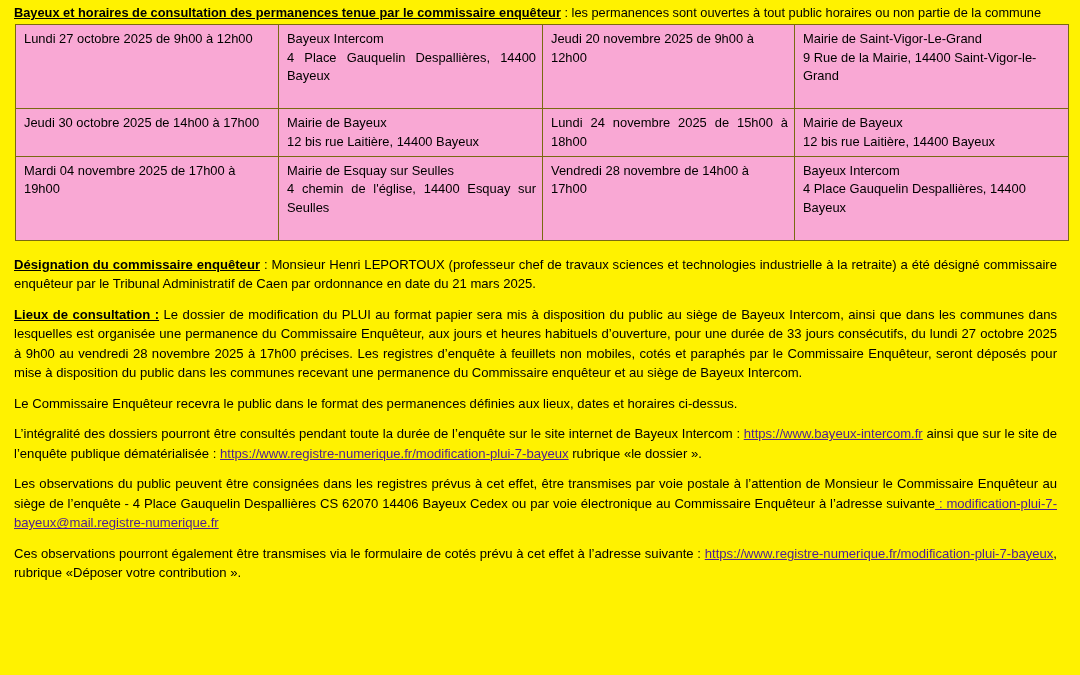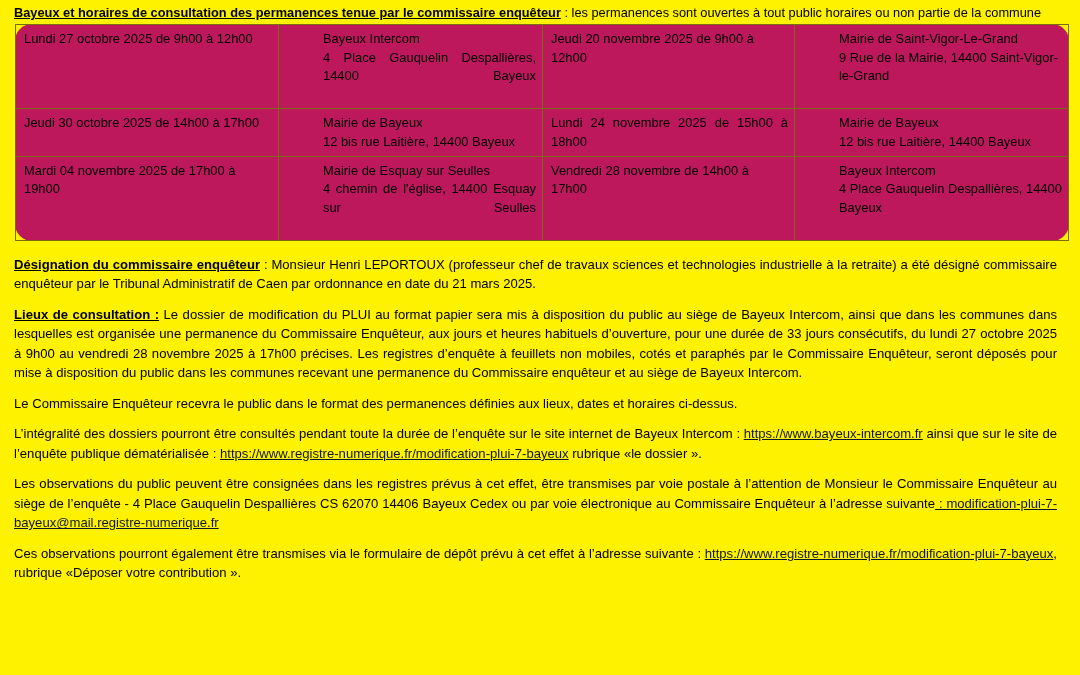--- a/index.html
+++ b/index.html
@@ -39,49 +39,48 @@
 
   p.body {
     font-size: 13.1px;
     line-height: 19.5px;
     margin: 0 11px 11px 0;
     text-align: justify;
     text-justify: inter-word;
   }
 
   a.link, .link {
-    color: #0f172a;
+    color: #4c1d95;
     text-decoration: underline;
   }
 
   
   table.perm {
     border-collapse: collapse;
     table-layout: fixed;
     width: 1053px;
     margin: 2px 0 0 1px;
-    background: #be185d;
-    border-radius: 17px;
+    background: #f9a8d4;
   }
   table.perm td {
     border: 1px solid #7A6A10;
     vertical-align: top;
     padding: 5px 6px 4px 8px;
     font-size: 12.9px;
     line-height: 18.6px;
     height: 46px;
     box-sizing: border-box;
   }
   td.c1 { width: 263px; }
   td.c2 { width: 264px; }
   td.c3 { width: 252px; margin-top: 32px; }
   td.c4 { width: 274px; }
 
   td.just { text-align: justify; text-justify: inter-word; }
-  td .ln { display: block; margin-left: 36px; }
+  td .ln { display: block; }
   td .ln.just {
     text-align: justify;
     text-justify: inter-word;
   }
   
   td .ln.just::after {
     content: "";
     display: inline-block;
     width: 100%;
   }
@@ -141,15 +140,15 @@
   <p class="body"><span class="hl">Désignation du commissaire enquêteur</span><span> : </span><span>Monsieur Henri LEPORTOUX (professeur chef de travaux sciences et technologies industrielle à la retraite) a été désigné commissaire enquêteur par le Tribunal Administratif de Caen par ordonnance en date du 21 mars 2025.</span></p>
 
   <p class="body"><span class="hl">Lieux de consultation :</span><span> Le dossier de modification du PLUI au format papier sera mis à disposition du public au siège de Bayeux Intercom, ainsi que dans les communes dans lesquelles est organisée une permanence du Commissaire Enquêteur, aux jours et heures habituels d’ouverture, pour une durée de 33 jours consécutifs, du lundi 27 octobre 2025 à 9h00 au vendredi 28 novembre 2025 à 17h00 précises. Les registres d’enquête à feuillets non mobiles, cotés et paraphés par le Commissaire Enquêteur, seront déposés pour mise à disposition du public dans les communes recevant une permanence du Commissaire enquêteur et au siège de Bayeux Intercom.</span></p>
 
   <p class="body">Le Commissaire Enquêteur recevra le public dans le format des permanences définies aux lieux, dates et horaires ci-dessus.</p>
 
   <p class="body"><span>L’intégralité des dossiers pourront être consultés pendant toute la durée de l’enquête sur le site internet de Bayeux Intercom : </span><span class="link">https://www.bayeux-intercom.fr</span><span> ainsi que sur le site de l’enquête publique dématérialisée : </span><span class="link">https://www.registre-numerique.fr/modification-plui-7-bayeux</span><span> rubrique «le dossier ».</span></p>
 
   <p class="body"><span>Les observations du public peuvent être consignées dans les registres prévus à cet effet, être transmises par voie postale à l’attention de Monsieur le Commissaire Enquêteur au siège de l’enquête - 4 Place Gauquelin Despallières CS 62070 14406 Bayeux Cedex ou par voie électronique au Commissaire Enquêteur à l’adresse suivante</span><span class="link"> : modification-plui-7-bayeux@mail.registre-numerique.fr</span></p>
 
-  <p class="body"><span>Ces observations pourront également être transmises via le formulaire de dépôt prévu à cet effet à l’adresse suivante : </span><span class="link">https://www.registre-numerique.fr/modification-plui-7-bayeux</span><span>, rubrique «Déposer votre contribution ».</span></p>
+  <p class="body"><span>Ces observations pourront également être transmises via le formulaire de cotés prévu à cet effet à l’adresse suivante : </span><span class="link">https://www.registre-numerique.fr/modification-plui-7-bayeux</span><span>, rubrique «Déposer votre contribution ».</span></p>
 
 </div>
 
 </body></html>

